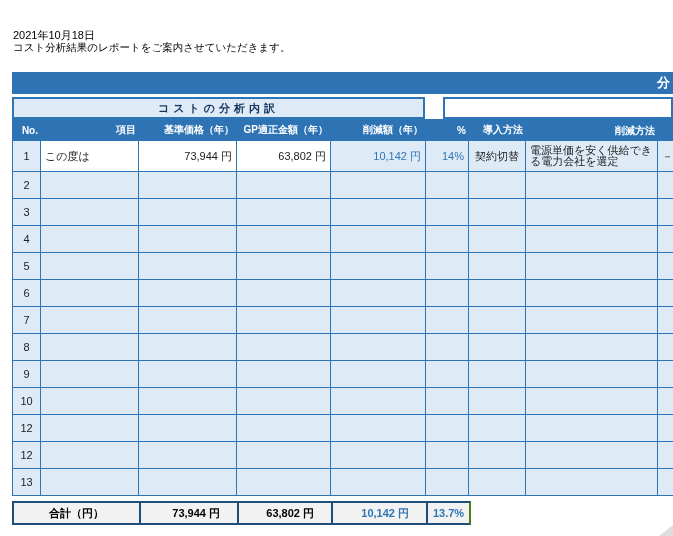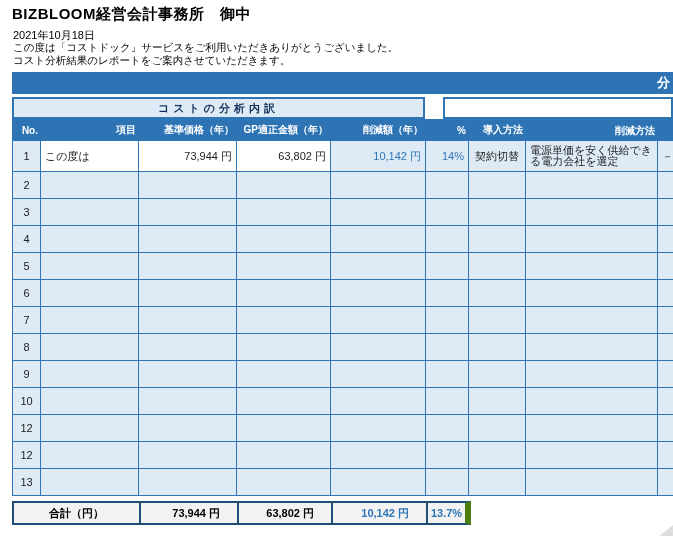--- a/index.html
+++ b/index.html
@@ -97,43 +97,41 @@
   }
   .total-cell{
     box-sizing:border-box;
     background:#F2F2F2;
     border:2px solid #1F4E79;
     border-right:none;
     display:flex;align-items:center;
     font-size:11px;font-weight:bold;color:#000;
     padding:0 17px;
   }
-  .total-cell:last-child{border-right:6px solid #4d7c0f;}
+  .total-cell:last-child{border-right:2px solid #4d7c0f;}
   .t-label{width:127px;justify-content:center;}
   .t-base{width:98px;justify-content:flex-end;}
   .t-gp{width:94px;justify-content:flex-end;}
   .t-reduction{width:95px;justify-content:flex-end;color:#2E75B6;}
   .t-percent{width:45px;justify-content:center;color:#2E75B6;}
   .corner-fragment{
     position:absolute;right:0;bottom:0;
     width:0;height:0;
     border-left:14px solid transparent;
     border-bottom:11px solid #c8c8c8;
     opacity:0.6;
   }
 </style>
 </head>
 <body>
 
 <div class="doc">
 
-  <div class="title">BIZBLOOM経営会計事務所　御中</div>
   <div class="date">2021年10月18日</div>
   <div class="intro">
-    <div>この度は「コストドック」サービスをご利用いただきありがとうございました。</div>
     <div>コスト分析結果のレポートをご案内させていただきます。</div>
   </div>
 
   <div class="banner">
     <span class="banner-label">分</span>
   </div>
 
   <div class="table-wrap">
     <div class="section-band">
       <div class="section-cell">

